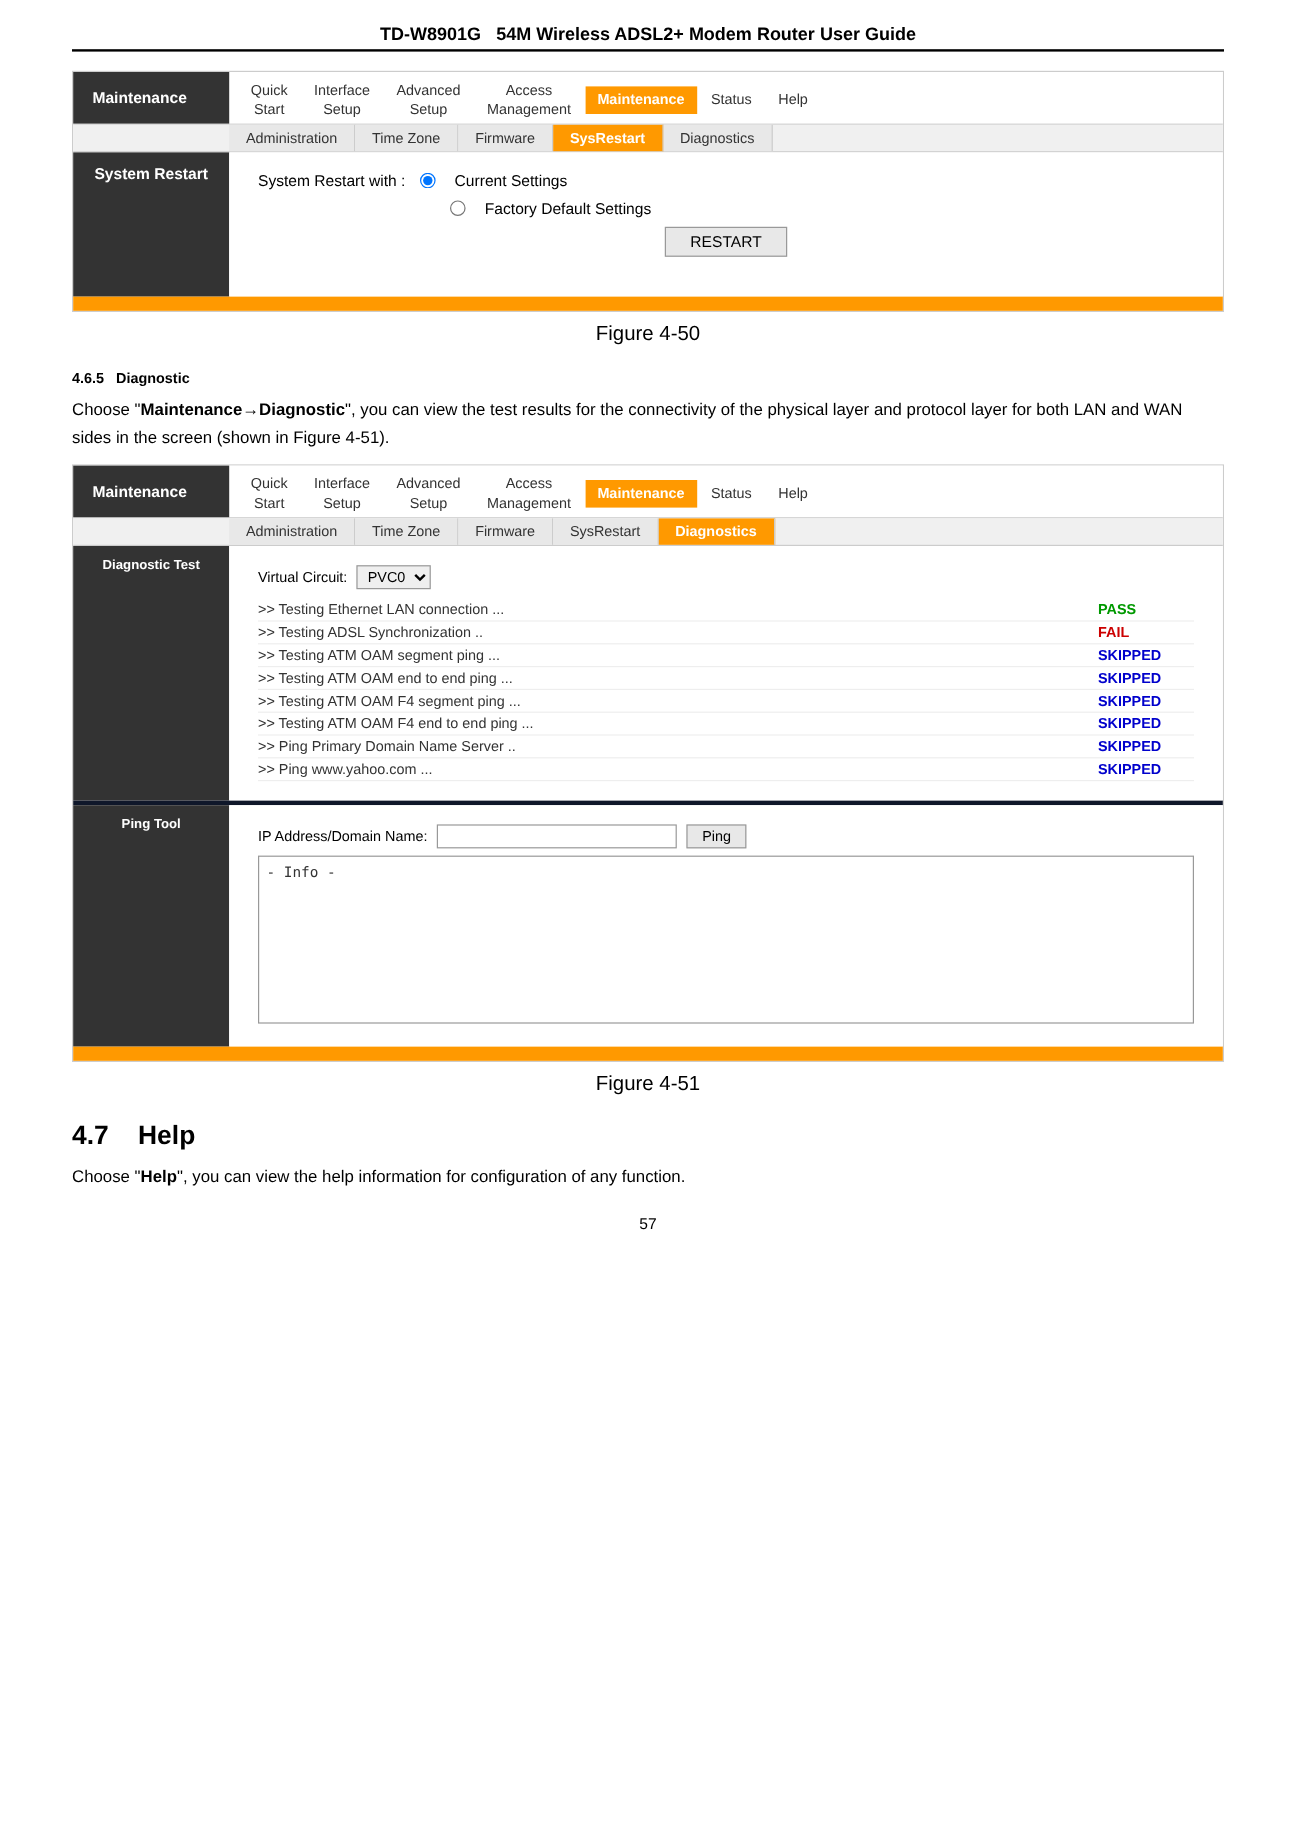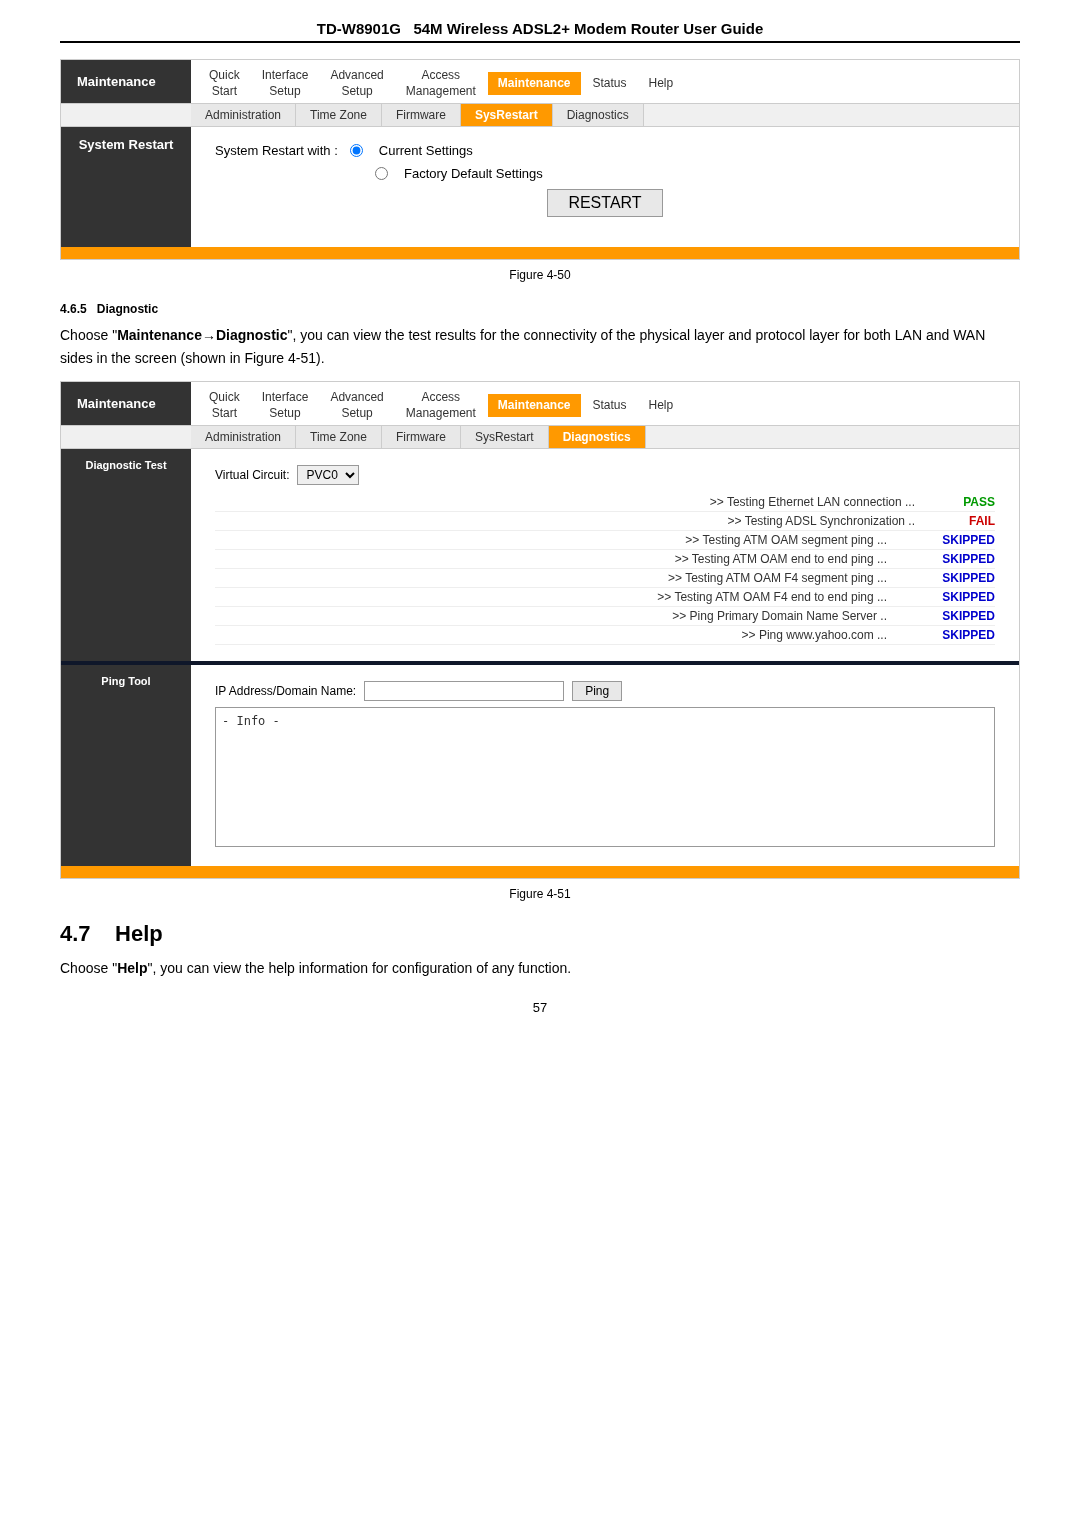--- a/index.html
+++ b/index.html
@@ -138,34 +138,34 @@
     }
     .restart-btn-row {
       padding: 8px 0;
       display: flex;
       justify-content: center;
     }
     .restart-btn {
       background: #e8e8e8;
       border: 1px solid #999;
       padding: 4px 20px;
-      font-size: 16px;
+      font-size: 13px;
       cursor: pointer;
     }
 
     
     .bottom-bar {
       background: #f90;
       height: 12px;
     }
 
     
     .fig-caption {
       text-align: center;
-      font-size: 12px;
+      font-size: 17px;
       margin: 8px 0 20px 0;
     }
 
     
     .section-heading {
       font-size: 12px;
       font-weight: bold;
       margin: 16px 0 8px 0;
     }
 
@@ -179,21 +179,20 @@
     
     .diag-table {
       width: 100%;
       font-size: 12px;
     }
     .diag-row {
       display: flex;
       align-items: center;
       padding: 2px 0;
       border-bottom: 1px solid #eee;
-      text-align: right;
     }
     .diag-row .test-name {
       flex: 1;
       color: #333;
     }
     .diag-row .test-result {
       min-width: 80px;
       font-weight: bold;
     }
     .result-pass { color: #090; }

